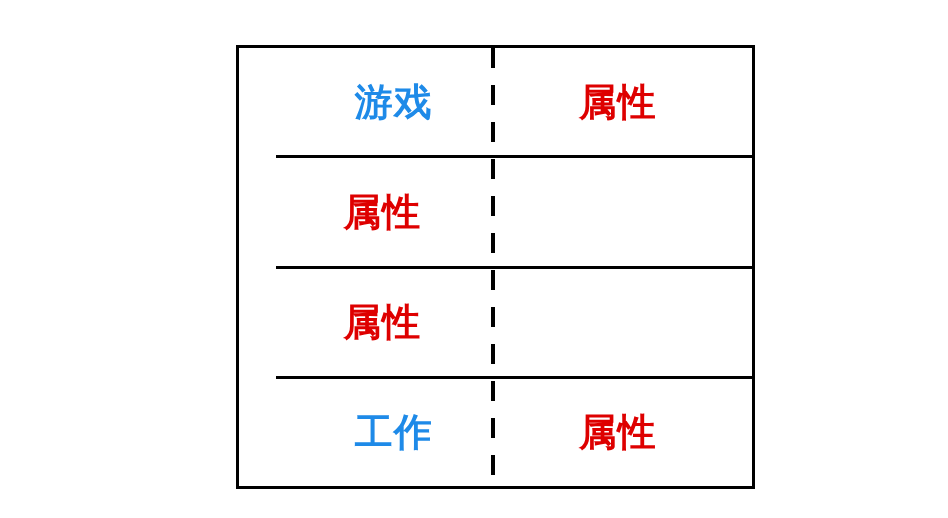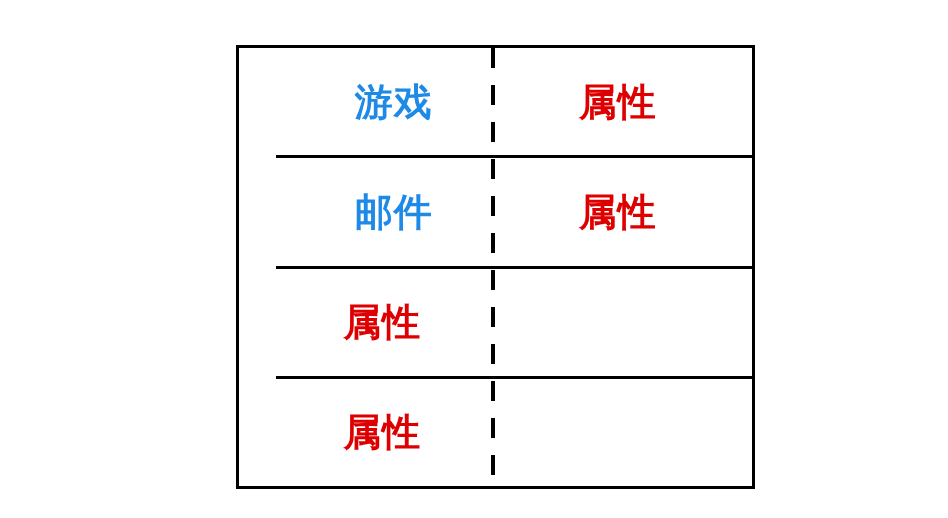--- a/index.html
+++ b/index.html
@@ -80,35 +80,35 @@
     <div class="row">
       <div class="cell left">
         <span class="label category">游戏</span>
       </div>
       <div class="cell right">
         <span class="label attribute">属性</span>
       </div>
     </div>
 
     <div class="row">
-      <div class="cell left">
-        <span class="label category">邮件</span>
-      </div>
       <div class="cell right">
         <span class="label attribute">属性</span>
       </div>
     </div>
 
     <div class="row">
       <div class="cell right">
         <span class="label attribute">属性</span>
       </div>
     </div>
 
     <div class="row">
+      <div class="cell left">
+        <span class="label category">工作</span>
+      </div>
       <div class="cell right">
         <span class="label attribute">属性</span>
       </div>
     </div>
 
     <div class="dashed-divider"></div>
   </div>
 </div>
 
 </body></html>

